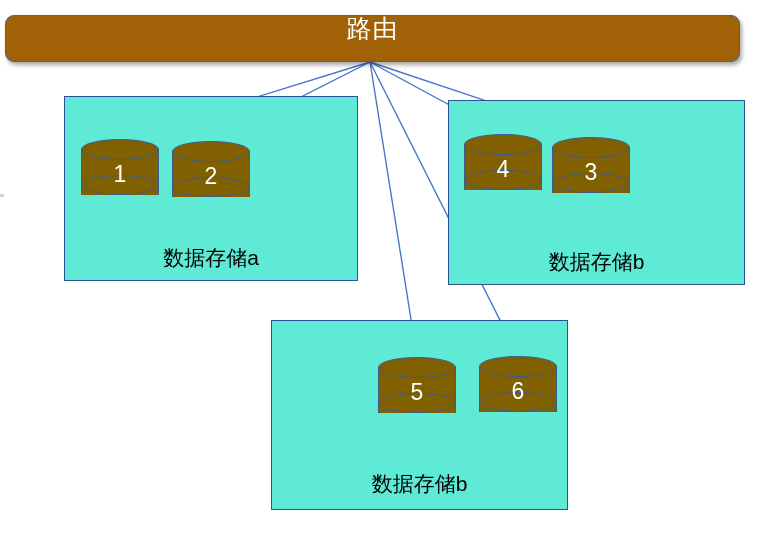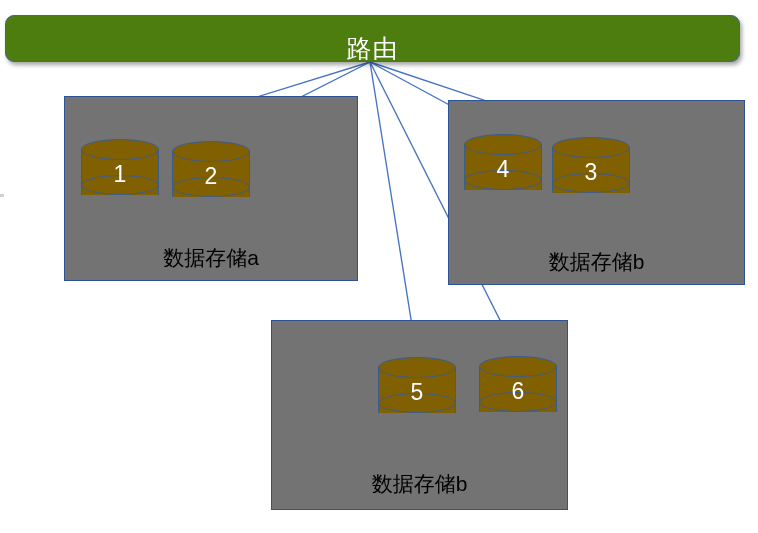--- a/index.html
+++ b/index.html
@@ -18,40 +18,40 @@
     overflow: hidden;
   }
 
   
   .router-box {
     position: absolute;
     left: 5px;
     top: 15px;
     width: 735px;
     height: 47px;
-    background: #4d7c0f;
+    background: #a16207;
     border: 1px solid #3a63ac;
     border-radius: 9px;
     box-shadow: 2px 3px 4px rgba(0,0,0,0.35);
     display: flex;
-    align-items: flex-end;
+    align-items: flex-start;
     justify-content: center;
     box-sizing: border-box;
   }
   .router-label {
     color: #ffffff;
     font-size: 25px;
     line-height: 1;
     letter-spacing: 1px;
   }
 
   
   .store-box {
     position: absolute;
-    background: #737373;
+    background: #5eead4;
     border: 1.6px solid #2E5395;
     box-sizing: border-box;
     text-decoration: underline;
   }
   .store-caption {
     position: absolute;
     left: 0;
     right: 0;
     text-align: center;
     color: #000000;

